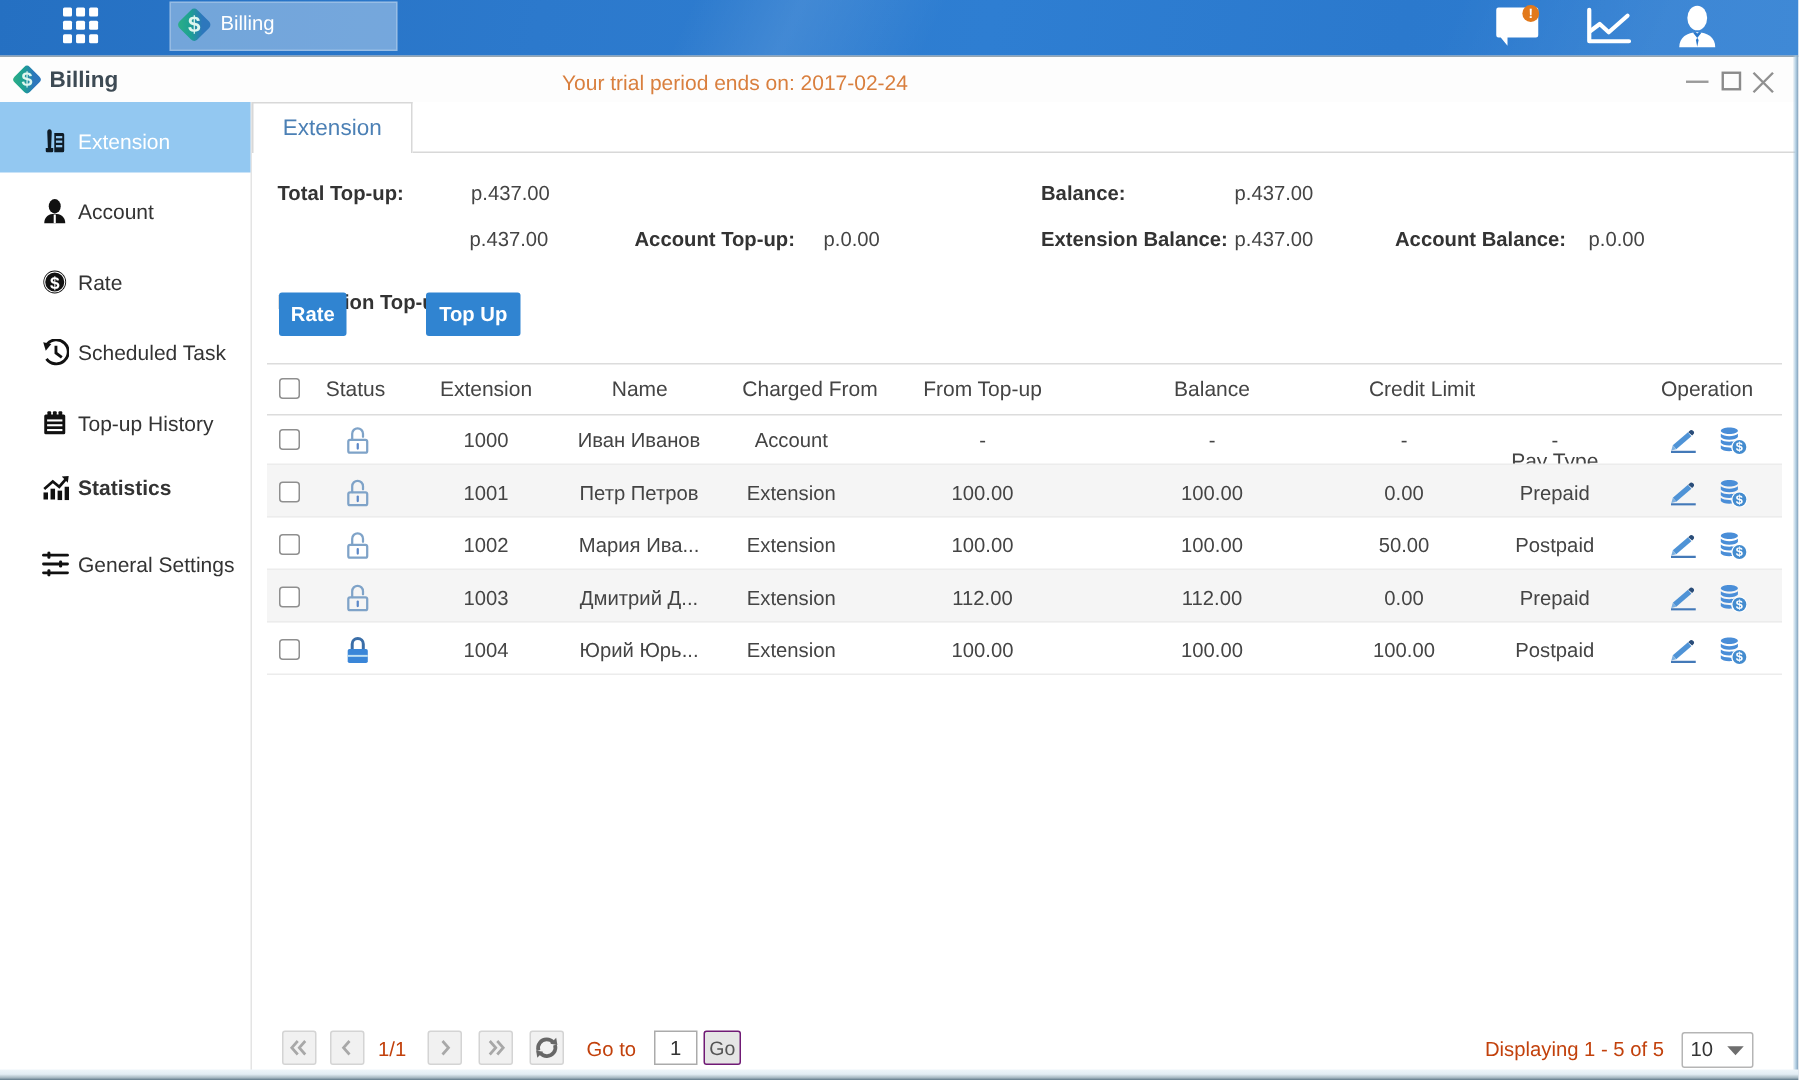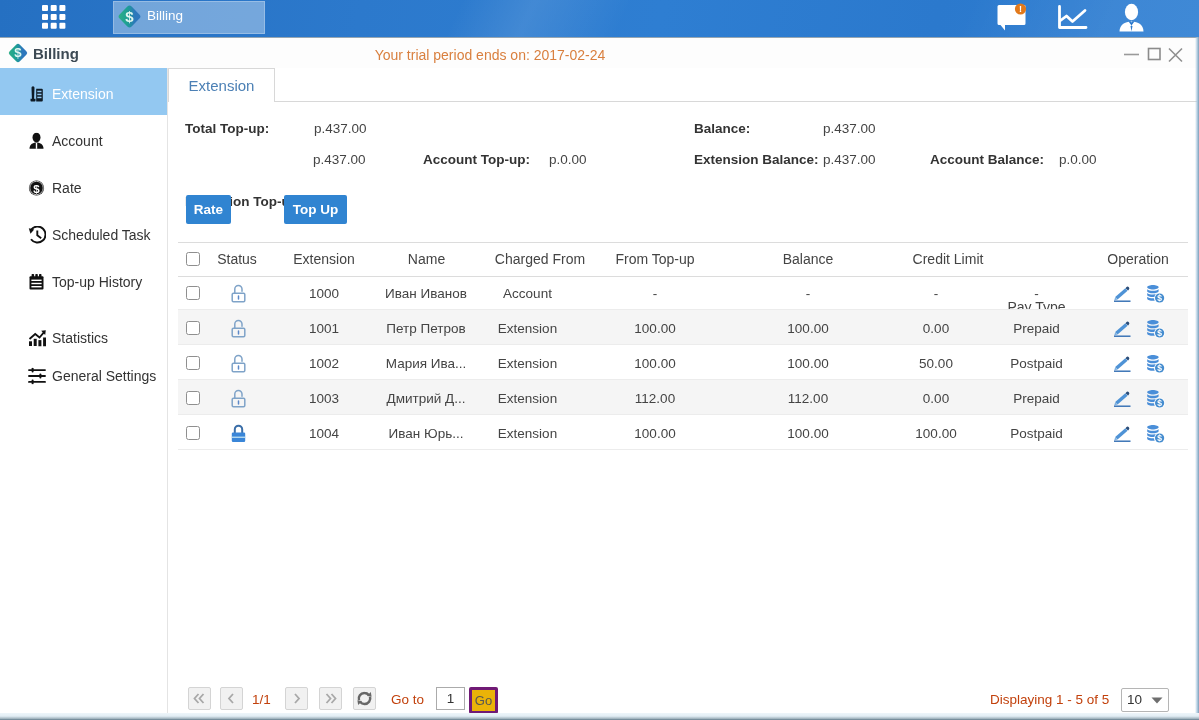--- a/index.html
+++ b/index.html
@@ -32,21 +32,21 @@
 .slab{position:absolute;font-size:13.5px;font-weight:bold;color:#333;}
 .sval{position:absolute;font-size:13.5px;color:#444;}
 .btn{position:absolute;background:#3084d1;color:#fff;font-size:13.5px;font-weight:bold;text-align:center;border-radius:2px;line-height:29px;height:29px;}
 .hcell{position:absolute;transform:translateX(-50%);font-size:14px;color:#444;white-space:nowrap;}
 .cell{position:absolute;transform:translateX(-50%);font-size:13.5px;color:#444;white-space:nowrap;}
 .cbox{position:absolute;left:7.5px;width:12px;height:12px;border:1px solid #8f8f8f;border-radius:2.5px;background:#fff;}
 
 .pbtn{position:absolute;width:21px;height:21px;background:#f1f1f1;border:1px solid #d4d4d4;border-radius:2px;}
 .ptxt{position:absolute;font-size:13.5px;color:#c2410c;}
 #goinput{position:absolute;left:436px;top:687px;width:27px;height:21px;border:1px solid #ababab;background:#fff;font-size:13.5px;color:#333;text-align:center;line-height:21px;}
-#gobtn{position:absolute;left:469px;top:687px;width:23px;height:21px;background:#eab308;border:3px solid #701a75;border-radius:2px;text-align:center;line-height:21px;font-size:13px;color:#555;}
+#gobtn{position:absolute;left:469px;top:687px;width:23px;height:21px;background:#e5e5e5;border:1px solid #701a75;border-radius:2px;text-align:center;line-height:21px;font-size:13px;color:#555;}
 #dropdown{position:absolute;left:1121px;top:688px;width:46px;height:22px;border:1px solid #b5b5b5;border-radius:2px;background:#fff;}
 
 #rightedge{position:absolute;right:0;top:37px;width:4px;height:683px;background:linear-gradient(to right,rgba(150,185,210,0) 0%,rgba(165,198,222,0.85) 55%,#7e9cb6 100%);}
 #bottomedge{position:absolute;left:0;top:713px;width:1199px;height:7px;background:linear-gradient(to bottom,#eef5fa 0%,#e2edf4 45%,#a6b8c2 78%,#60798a 100%);}
 </style>
 </head>
 <body>
 <div id="topbar"></div>
 <div id="barshadow"></div>
 
@@ -173,21 +173,21 @@
         <rect x="11" y="0.6" width="2.5" height="3.4" rx="0.7"></rect>
       </g>
 <g fill="#fff">
         <rect x="3.4" y="6.1" width="10.2" height="1.4"></rect>
         <rect x="3.4" y="9.3" width="10.2" height="1.4"></rect>
         <rect x="3.4" y="12.5" width="10.2" height="1.4"></rect>
       </g>
     </svg>
 <span class="txt">Top-up History</span>
   </div>
-<div class="mitem" style="top:312px;">
+<div class="mitem" style="top:299px;font-weight:bold;">
     <svg class="micon" width="18" height="17" viewBox="0 0 18 17">
 <g fill="#111">
         <rect x="1" y="11.8" width="3" height="4.7"></rect>
         <rect x="5.7" y="9.3" width="3" height="7.2"></rect>
         <rect x="10.4" y="10.6" width="3" height="6.4"></rect>
         <rect x="15.1" y="8" width="2.9" height="9"></rect>
       </g>
 <path d="M1.5,9.5 L7.2,4.5 L11.5,8 L16.5,2.2" fill="none" stroke="#111" stroke-width="1.8"></path>
 <path d="M13.2,1.2 L17.8,0.8 L17.2,5.4 Z" fill="#111"></path>
     </svg>
@@ -373,21 +373,21 @@
     <text x="13.6" y="16.9" text-anchor="middle" font-size="8.5" font-weight="bold" fill="#fff" font-family="Liberation Sans,sans-serif">$</text>
   </svg>
 <div class="abs" style="left:178px;top:449px;width:1010px;height:1px;background:#ececec;"></div>
 <div class="cbox" style="left:185.5px;top:426px;"></div>
 <svg class="abs" style="left:231px;top:423.5px;" width="15" height="19" viewBox="0 0 15 19">
     <path d="M3.8,9.5 V5.4 a3.7,3.7 0 0 1 7.4,0 V9.5" fill="none" stroke="#3a6ea8" stroke-width="2"></path>
     <rect x="0.8" y="8.6" width="13.4" height="9.4" rx="1.2" fill="#3a86d8"></rect>
     <rect x="0.8" y="12.6" width="13.4" height="1.3" fill="#bfe0f2"></rect>
   </svg>
 <div class="cell" style="left:324px;top:426px;">1004</div>
-<div class="cell" style="left:426px;top:426px;">Иван Юрь...</div>
+<div class="cell" style="left:426px;top:426px;">Юрий Юрь...</div>
 <div class="cell" style="left:527.5px;top:426px;">Extension</div>
 <div class="cell" style="left:655px;top:426px;">100.00</div>
 <div class="cell" style="left:808px;top:426px;">100.00</div>
 <div class="cell" style="left:936px;top:426px;">100.00</div>
 <div class="cell" style="left:1036.5px;top:426px;">Postpaid</div>
 <svg class="abs" style="left:1112.5px;top:423.5px;" width="19" height="18" viewBox="0 0 19 18">
     <path d="M2.2,12.9 L12.3,4.2 L14.6,6.8 L4.5,15.5 Z" fill="#4f93d6"></path>
     <path d="M13.3,3.3 a1.7,1.7 0 0 1 2.4,-0.2 a1.7,1.7 0 0 1 0.2,2.4 l-0.8,0.9 -2.6,-2.2 z" fill="#2a4d79"></path>
     <path d="M2.2,12.9 L4.5,15.5 L1.2,16.4 Z" fill="#7db0e0"></path>
     <path d="M1,17.3 H17.5" stroke="#4379b8" stroke-width="1.7"></path>

